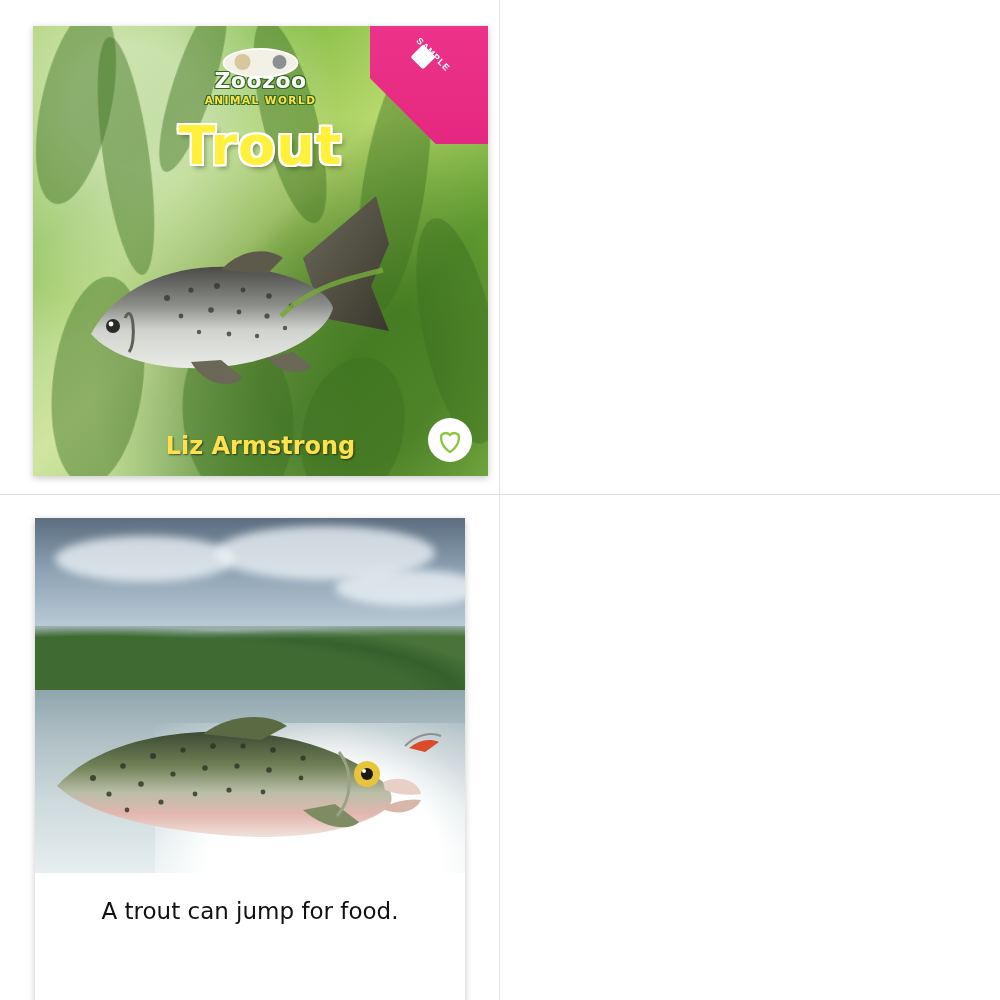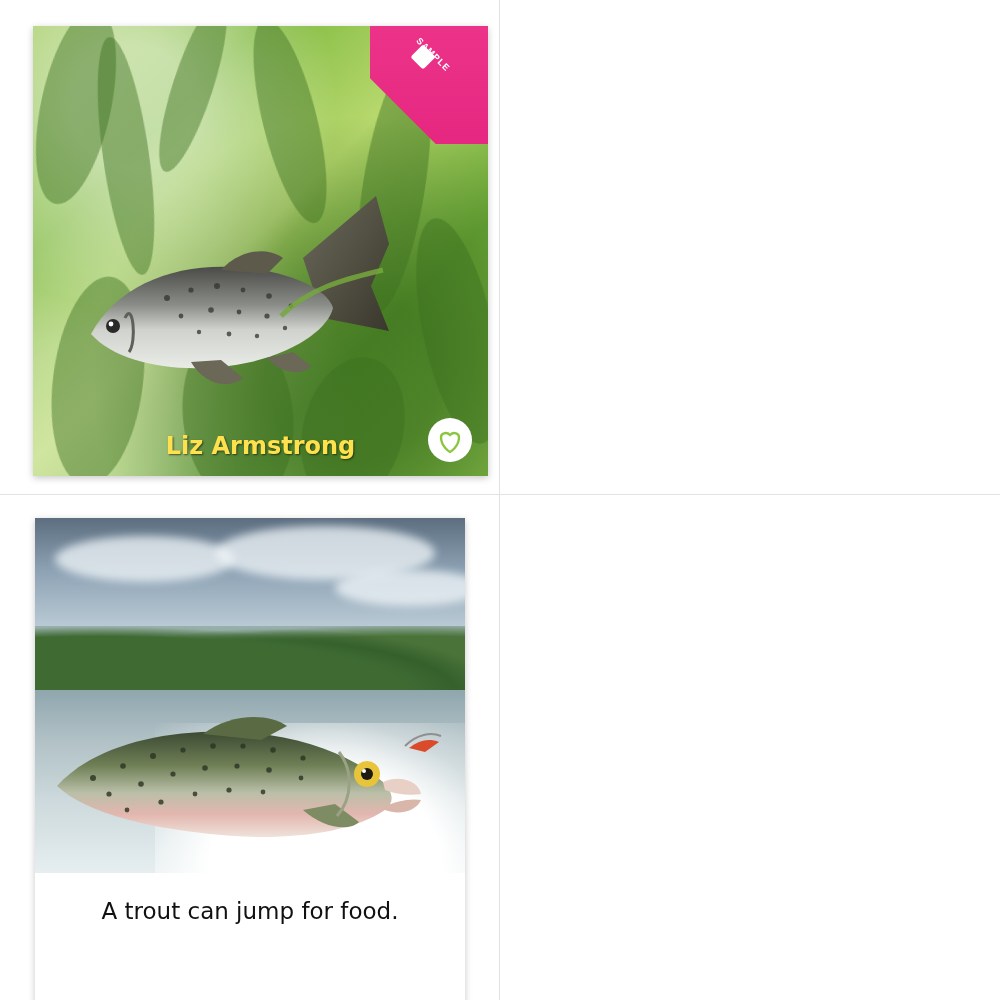--- a/index.html
+++ b/index.html
@@ -345,21 +345,27 @@
               <circle cx="220" cy="140" r="2.4"></circle>
             <circle cx="128" cy="166" r="2.2"></circle>
               <circle cx="158" cy="168" r="2.4"></circle>
             <circle cx="186" cy="170" r="2.2"></circle>
               <circle cx="214" cy="162" r="2.2"></circle>
           </g>
 
           <path d="M210 150 C240 120, 280 112, 312 104" stroke="#76a83c" stroke-width="5" fill="none" opacity="0.85"></path>
         </svg>
 
-
+        <div class="logo-badge">
+          <div class="logo-animals"></div>
+          <div class="logo-word">Zoozoo</div>
+          <div class="logo-sub">ANIMAL WORLD</div>
+        </div>
+
+        <div class="cover-title">Trout</div>
         <div class="cover-author">Liz Armstrong</div>
 
         <div class="cover-seal">
           <svg width="30" height="30" viewBox="0 0 30 30">
             <path d="M6 12 C6 22, 15 27, 15 27 C15 27, 24 22, 24 12 C24 9, 19 6, 15 10 C11 6, 6 9, 6 12 Z" fill="none" stroke="#8cc63f" stroke-width="2.4"></path>
           </svg>
         </div>
 
         <div class="corner-flag">
           <div class="tri"></div>

